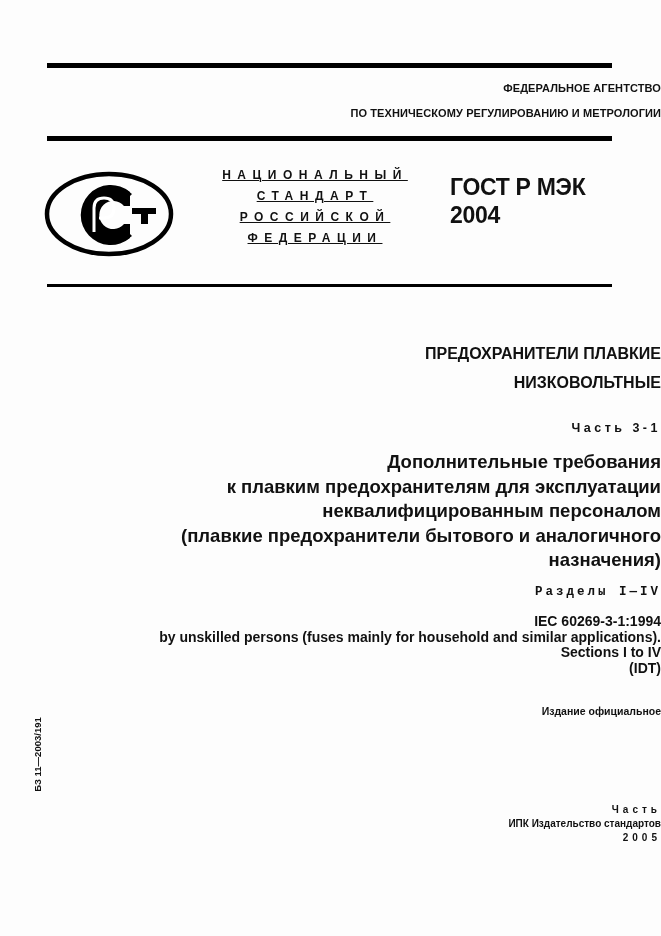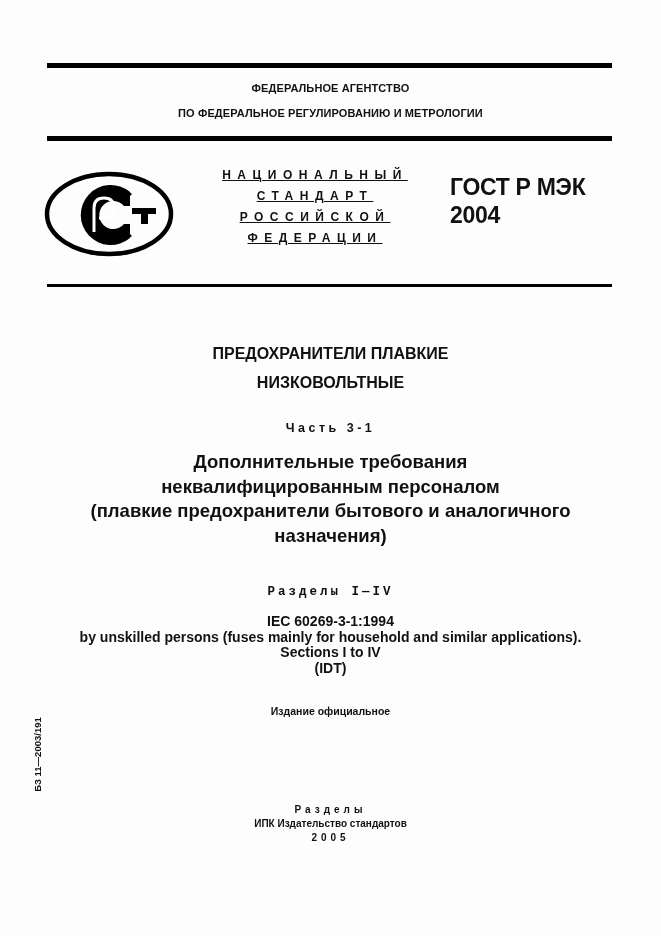--- a/index.html
+++ b/index.html
@@ -1,40 +1,40 @@
 <!DOCTYPE html>
 <html><head>
 <meta charset="utf-8">
 <style>
   html, body { margin: 0; padding: 0; background: #fdfdfd; }
   body { width: 661px; height: 936px; position: relative; overflow: hidden;
          font-family: "Liberation Sans", "DejaVu Sans", sans-serif; color: #111; }
   .abs { position: absolute; }
   .rule { position: absolute; left: 47px; width: 565px; background: #000; }
-  .center { position: absolute; left: 0; width: 661px; text-align: center; }
+  .center { position: absolute; left: 0; width: 661px; text-align: right; }
   .agency { font-size: 11px; font-weight: bold; letter-spacing: 0.1px; }
   .spaced { font-weight: bold; font-size: 12px; letter-spacing: 6.5px; line-height: 21px; text-align: center; text-decoration: underline; }
   .gost { font-weight: bold; font-size: 23px; line-height: 28px; letter-spacing: -0.3px; }
   .title { font-weight: bold; font-size: 16px; line-height: 29px; }
   .subtitle { font-weight: bold; font-size: 18.5px; line-height: 24.5px; }
   .small-bold { font-weight: bold; font-size: 12.5px; letter-spacing: 3.5px; }
   .iec { font-weight: bold; font-size: 14px; line-height: 15.5px; }
   .official { font-weight: bold; font-size: 10.5px; }
   .side { position: absolute; left: 30px; top: 749px; width: 100px; text-align: center;
           transform: rotate(-90deg); transform-origin: 50% 50%; font-size: 9.5px; font-weight: bold; }
   .footer { font-weight: bold; font-size: 10px; line-height: 14px; }
   .footer .sp { letter-spacing: 4px; }
 </style>
 </head>
 <body>
 
 <div class="rule" style="top:63px; height:5px;"></div>
 
 <div class="center agency" style="top:82px;">ФЕДЕРАЛЬНОЕ АГЕНТСТВО</div>
-<div class="center agency" style="top:107px;">ПО ФЕДЕРАЛЬНОЕ РЕГУЛИРОВАНИЮ И МЕТРОЛОГИИ</div>
+<div class="center agency" style="top:107px;">ПО ТЕХНИЧЕСКОМУ РЕГУЛИРОВАНИЮ И МЕТРОЛОГИИ</div>
 
 <div class="rule" style="top:136px; height:5px;"></div>
 
 <div class="abs" style="left:44px; top:170px; width:130px; height:90px;">
   <svg width="130" height="90" viewBox="0 0 130 90">
     <ellipse cx="65" cy="44" rx="62" ry="40" fill="none" stroke="#000" stroke-width="4.5"></ellipse>
 
     <path d="M88 24 A28 28 0 1 0 88 66 L80 58 A17 17 0 1 1 80 32 Z" fill="#000"></path>
     <circle cx="62" cy="45" r="27" fill="none" stroke="#000" stroke-width="0"></circle>
 
@@ -63,35 +63,36 @@
 
 <div class="center title" style="top:339px;">
   <div>ПРЕДОХРАНИТЕЛИ ПЛАВКИЕ</div>
   <div>НИЗКОВОЛЬТНЫЕ</div>
 </div>
 
 <div class="center small-bold" style="top:421px;">Часть 3-1</div>
 
 <div class="center subtitle" style="top:450px;">
   <div>Дополнительные требования</div>
+  <div>к плавким предохранителям для эксплуатации</div>
   <div>неквалифицированным персоналом</div>
   <div>(плавкие предохранители бытового и аналогичного</div>
   <div>назначения)</div>
 </div>
 
 <div class="center small-bold" style="top:585px; letter-spacing:3px;font-family:Liberation Mono, monospace;">Разделы I—IV</div>
 
 <div class="center iec" style="top:614px;">
   <div>IEC 60269-3-1:1994</div>
   <div>by unskilled persons (fuses mainly for household and similar applications).</div>
   <div>Sections I to IV</div>
   <div>(IDT)</div>
 </div>
 
 <div class="center official" style="top:705px;">Издание официальное</div>
 
 <div class="side" style="left:-13px;">БЗ 11—2003/191</div>
 
 <div class="center footer" style="top:803px;">
-  <div class="sp">Разделы</div>
+  <div class="sp">Часть</div>
   <div>ИПК Издательство стандартов</div>
   <div class="sp">2005</div>
 </div>
 
 </body></html>

